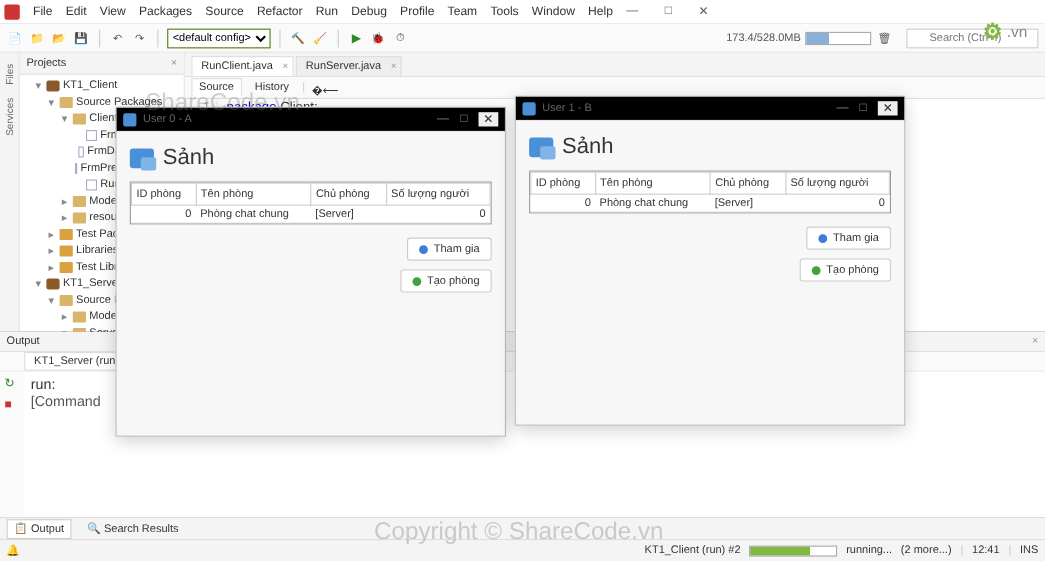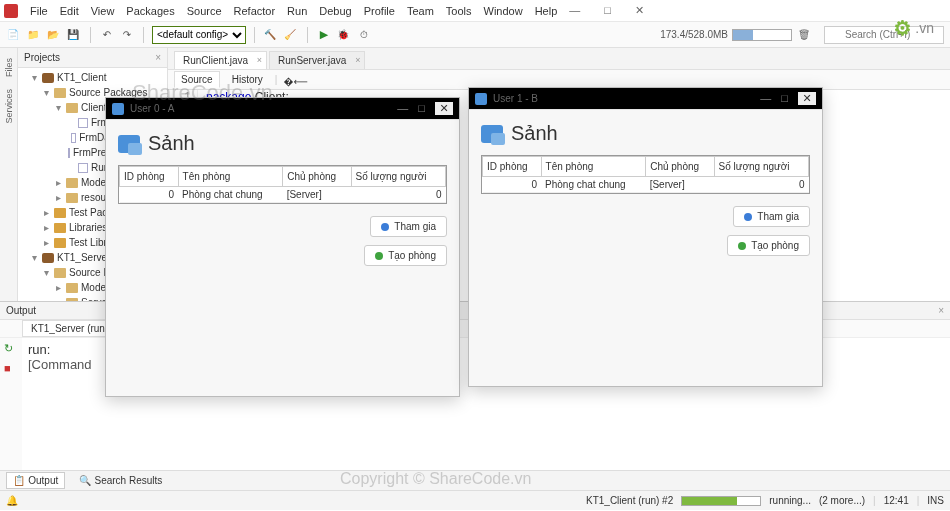--- a/index.html
+++ b/index.html
@@ -55,21 +55,21 @@
 .editor-subtabs .st { padding: 2px 6px; }
 .editor-subtabs .st.active { background: #fff; border: 1px solid #ddd; border-bottom-color: #fff; }
 .editor-subtabs .mini-ico { width: 12px; height: 12px; display: inline-block; }
 .editor-body { flex: 1; display: flex; font-family: Consolas, monospace; font-size: 12px; background: #fff; }
 .gutter { width: 30px; text-align: right; padding-right: 6px; color: #999; background: #fdfdfd; border-right: 1px solid #eee; }
 .code { flex: 1; padding-left: 8px; }
 .code .kw { color: #0000cc; }
 
 
 .wm1 { position: absolute; left: 132px; top: 80px; font-size: 22px; color: rgba(120,120,120,0.35); font-weight: 500; pointer-events: none; }
-.wm2 { position: absolute; left: 340px; top: 470px; font-size: 16px; color: rgba(120,120,120,0.35); font-weight: 500; pointer-events: none; }
+.wm2 { position: absolute; left: 340px; top: 470px; font-size: 22px; color: rgba(120,120,120,0.35); font-weight: 500; pointer-events: none; }
 
 
 .output-panel { border-top: 1px solid #ccc; background: #fff; }
 .output-tabs { height: 18px; display: flex; align-items: center; background: #f4f4f4; border-bottom: 1px solid #e0e0e0; font-size: 10px; padding: 0 6px; justify-content: space-between; }
 .output-subtabs { height: 18px; display: flex; align-items: center; padding-left: 22px; font-size: 10px; background: #fafafa; border-bottom: 1px solid #eee; }
 .output-subtab { padding: 2px 8px; background: #fff; border: 1px solid #ddd; }
 .output-body { display: flex; height: 132px; }
 .output-icons { width: 22px; background: #fafafa; display: flex; flex-direction: column; align-items: center; gap: 6px; padding-top: 4px; }
 .output-icons .oi { width: 14px; height: 14px; }
 .output-text { flex: 1; font-family: Consolas, monospace; font-size: 13px; padding: 4px 6px; color: #555; }

